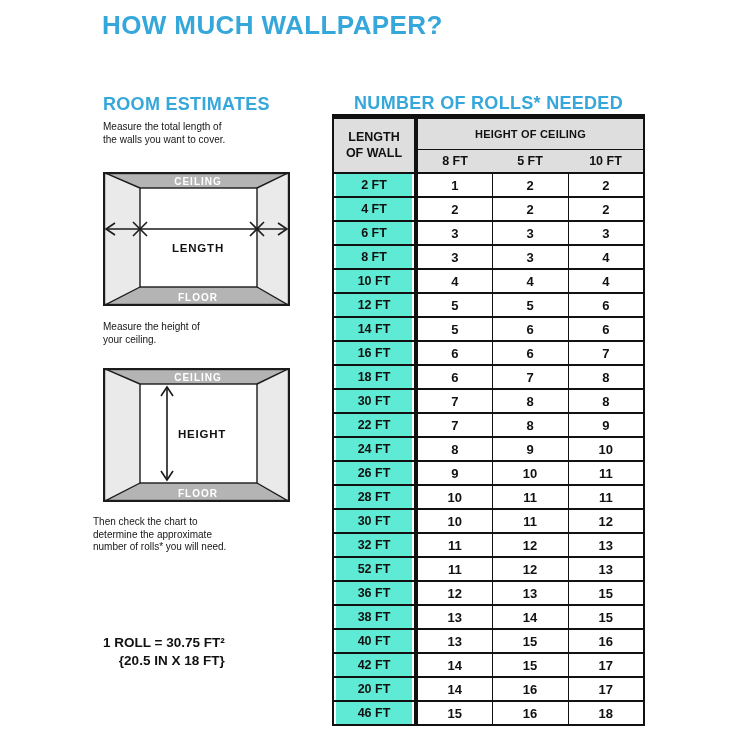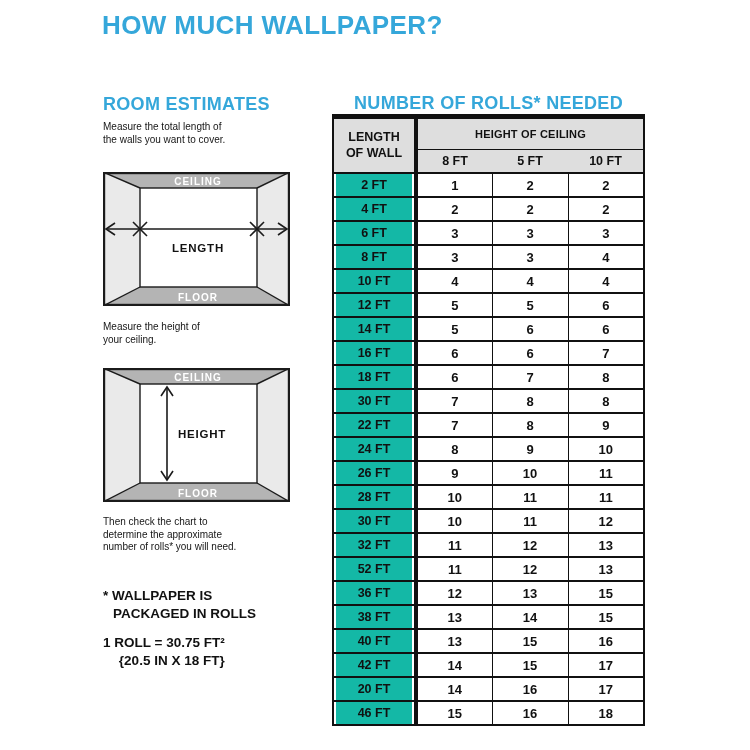--- a/index.html
+++ b/index.html
@@ -35,21 +35,21 @@
     width:80px;background:#dedede;font-size:12.5px;font-weight:800;
     white-space:pre-line;line-height:1.25;border-right:4px solid #111;
   }
   td.span-h{
     background:#dedede;height:30px;font-size:11px;font-weight:800;
     border-bottom:1.5px solid #111;letter-spacing:.2px;
   }
   tr.subhead td{background:#dedede;height:22px;font-weight:800;}
   tbody td{border-top:2px solid #111;height:22px;}
   tbody td.rowlabel{
-    background:#14b8a6;font-weight:800;
+    background:#5eead4;font-weight:800;
     box-shadow:inset -2px 0 0 #fff, inset 2px 0 0 #fff;
     border-right:4px solid #111;
   }
   tbody td.val{border-left:1.5px solid #111;font-weight:700;font-size:13px;}
   tbody td.val:first-of-type{border-left:none;}
   
   .diagram{width:187px;height:134px;display:block;}
 </style>
 </head>
 <body>
@@ -107,28 +107,24 @@
 
       <line x1="64" y1="19" x2="64" y2="112" stroke="#1b1b1b" stroke-width="1.6"></line>
       <polyline points="58,28 64,19 70,28" fill="none" stroke="#1b1b1b" stroke-width="1.6"></polyline>
       <polyline points="58,103 64,112 70,103" fill="none" stroke="#1b1b1b" stroke-width="1.6"></polyline>
       <text x="95" y="12.5" text-anchor="middle" font-size="10" font-weight="bold" letter-spacing="1" fill="#ffffff">CEILING</text>
       <text x="95" y="129" text-anchor="middle" font-size="10" font-weight="bold" letter-spacing="1" fill="#ffffff">FLOOR</text>
       <text x="99" y="70" text-anchor="middle" font-size="11.5" font-weight="bold" letter-spacing=".8" fill="#111111">HEIGHT</text>
     </svg>
   </div>
 
-  <div class="abs para" style="left:103px;top:516px;width:220px;">Then check the chart to
+  <div class="abs para" style="left:93px;top:516px;width:220px;">Then check the chart to
 determine the approximate
 number of rolls* you will need.</div>
 
-  <div class="abs bold-note" style="left:103px;top:587px;">
-    <div>* WALLPAPER IS</div>
-    <div class="note-indent">PACKAGED IN ROLLS</div>
-  </div>
 
   <div class="abs bold-note" style="left:103px;top:634px;text-align:right;">
     <div>1 ROLL = 30.75 FT²</div>
     <div>{20.5 IN X 18 FT}</div>
   </div>
 
   <div class="abs section-heading tbl-heading">NUMBER OF ROLLS* NEEDED</div>
 
   <table class="rolls">
     <thead>

